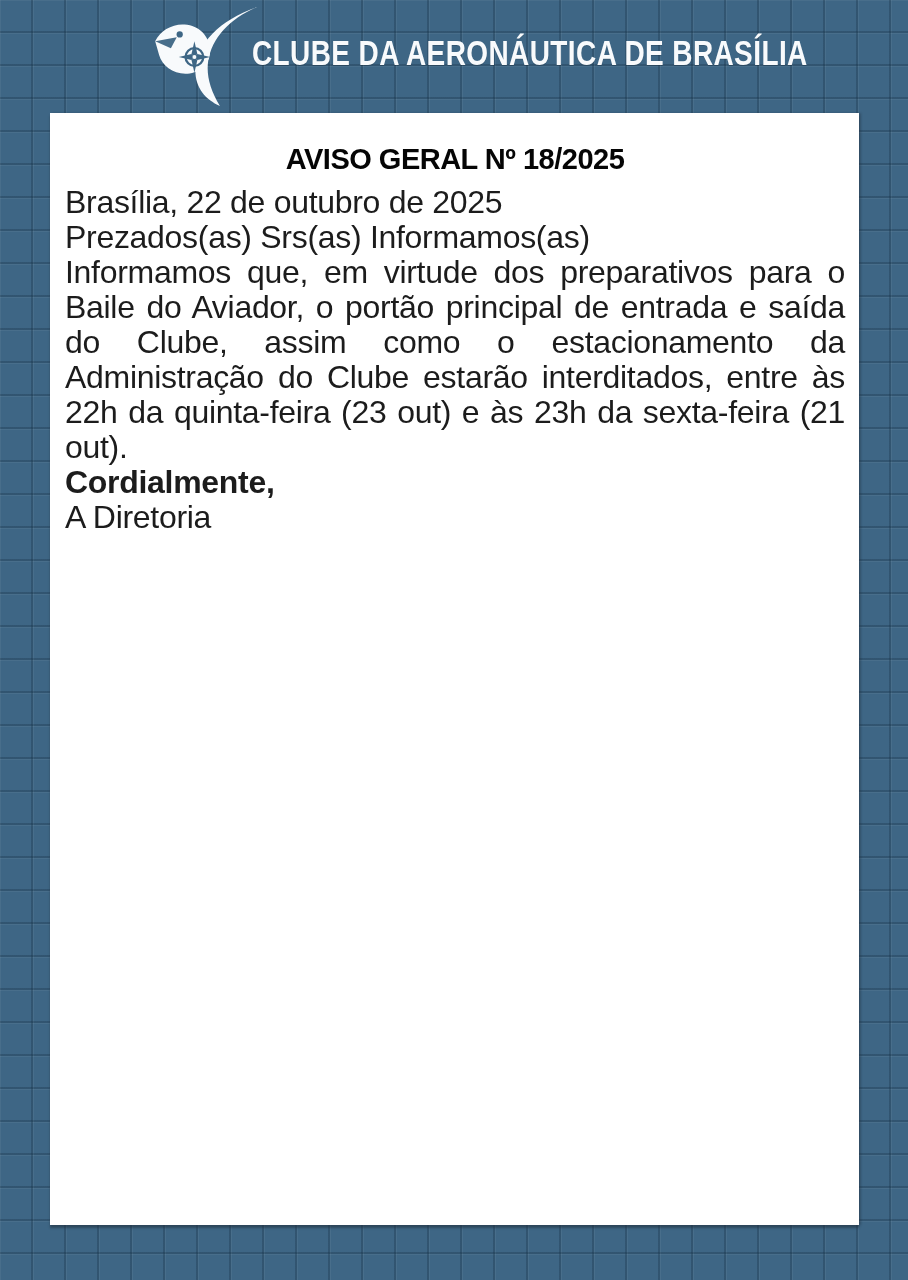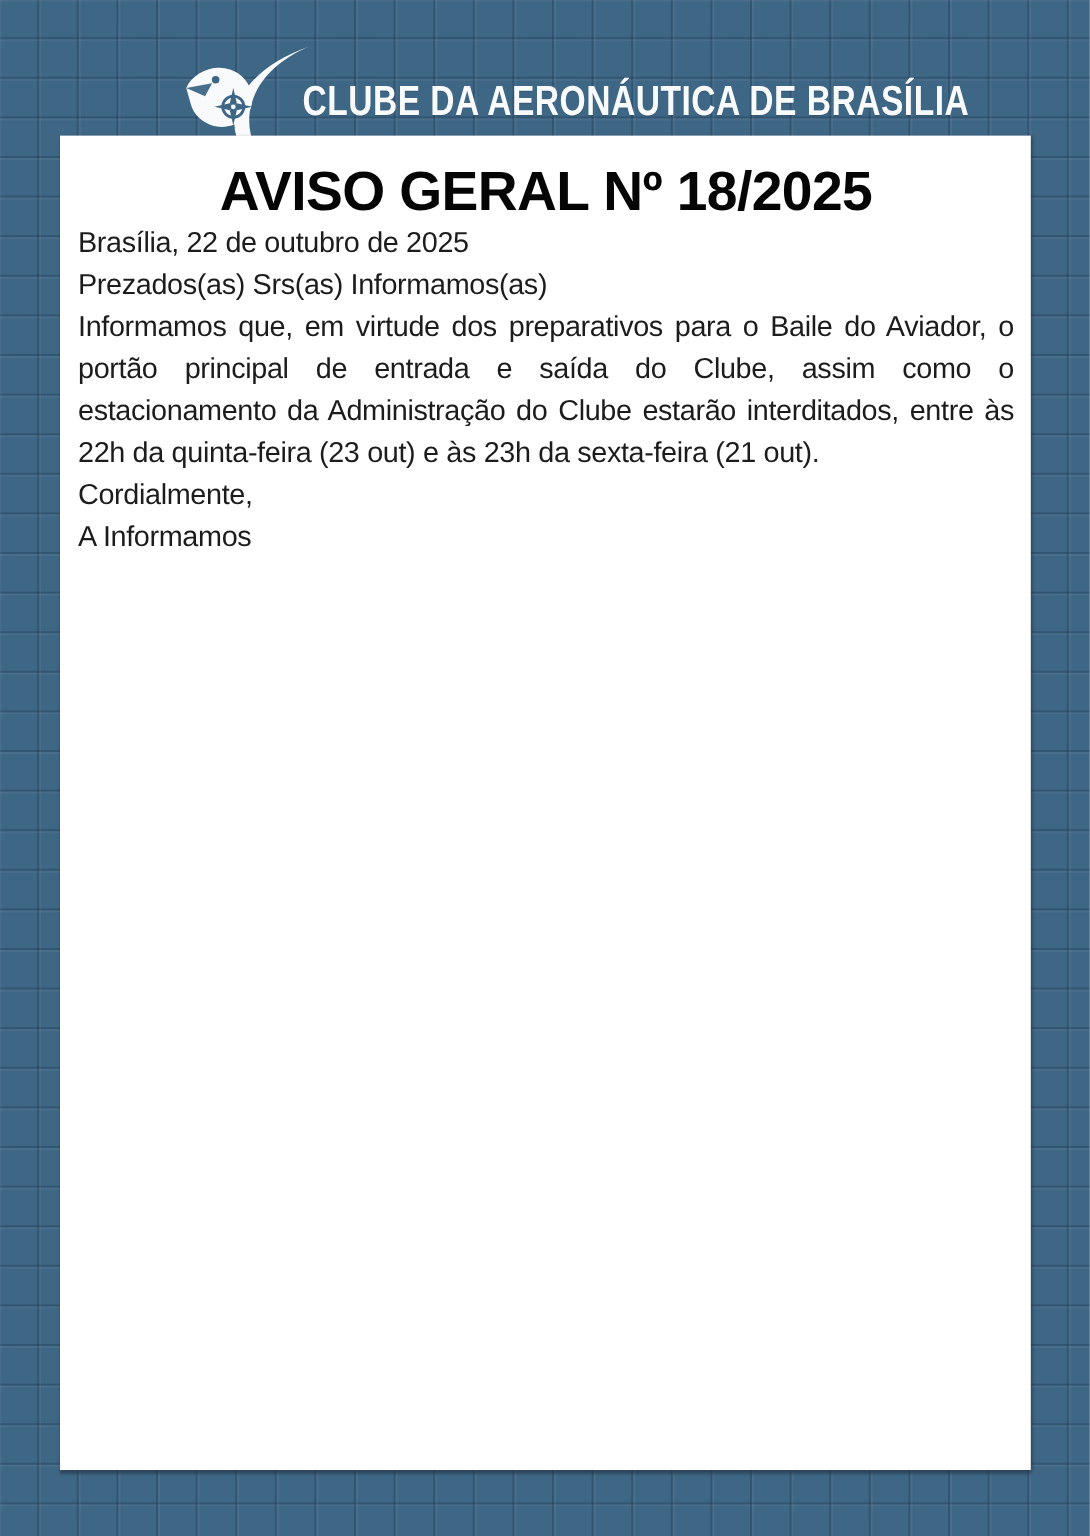--- a/index.html
+++ b/index.html
@@ -19,21 +19,21 @@
   .page{
     position:relative;width:908px;height:1280px;overflow:hidden;
     background-color:var(--bg);
     background-image:
       linear-gradient(to right, var(--grid) 0 2px, var(--grid-hi) 2px 3px, transparent 3px),
       linear-gradient(to bottom, var(--grid) 0 2px, var(--grid-hi) 2px 3px, transparent 3px);
     background-size:33px 33px;
     background-position:-2px -2px;
   }
   .header{
-    position:absolute;left:0;top:0;width:100%;height:113px;margin-top:32px;
+    position:absolute;left:0;top:0;width:100%;height:113px;
   }
   .logo{
     position:absolute;left:146px;top:5px;width:140px;height:103px;
   }
   .club-name{
     position:absolute;left:252px;top:33px;
     display:inline-block;
     transform:scaleX(0.80);transform-origin:left center;
     font-size:35px;font-weight:700;letter-spacing:0.5px;
     color:var(--logo);white-space:nowrap;
@@ -43,34 +43,34 @@
     position:absolute;left:50px;top:113px;width:809px;height:1112px;
     background:var(--paper);
     box-shadow:0 3px 2px rgba(35,50,63,0.55), 2px 0 2px rgba(35,50,63,0.35);
     box-sizing:border-box;
     padding:20px 14px 0 15px;
     color:var(--ink);
   }
   .title{
     margin:0;
     text-align:center;
-    font-size:46px;line-height:52px;font-weight:800;
+    font-size:29px;line-height:52px;font-weight:800;
     letter-spacing:-0.5px;color:#050505;
   }
   .paper p{
     margin:0;
-    font-size:24px;line-height:35px;
+    font-size:32px;line-height:35px;
     letter-spacing:-0.3px;
   }
   .date-line{margin-top:55px;}
   .salutation{margin-top:105px;}
   .body-par{text-align:justify;}
   .par-1{margin-top:35px;}
   .par-2{margin-top:0;}
-  .closing{margin-top:105px;}
+  .closing{margin-top:105px;font-weight:bold;}
   .signature{margin-top:33px;}
 </style>
 </head>
 <body>
 
 <div class="page">
 
   <div class="header">
     <svg class="logo" viewBox="0 0 140 105" xmlns="http://www.w3.org/2000/svg" aria-hidden="true">
 
@@ -108,16 +108,16 @@
 
     <p class="date-line">Brasília, 22 de outubro de 2025</p>
 
     <p class="salutation">Prezados(as) Srs(as) Informamos(as)</p>
 
     <p class="body-par par-1">Informamos que, em virtude dos preparativos para o Baile do Aviador, o portão principal de entrada e saída do Clube, assim como o estacionamento da Administração do Clube estarão interditados, entre às 22h da quinta-feira (23 out) e às 23h da sexta-feira (21 out).</p>
 
 
     <p class="closing">Cordialmente,</p>
 
-    <p class="signature">A Informamos</p>
+    <p class="signature">A Diretoria</p>
   </div>
 
 </div>
 
 </body></html>

